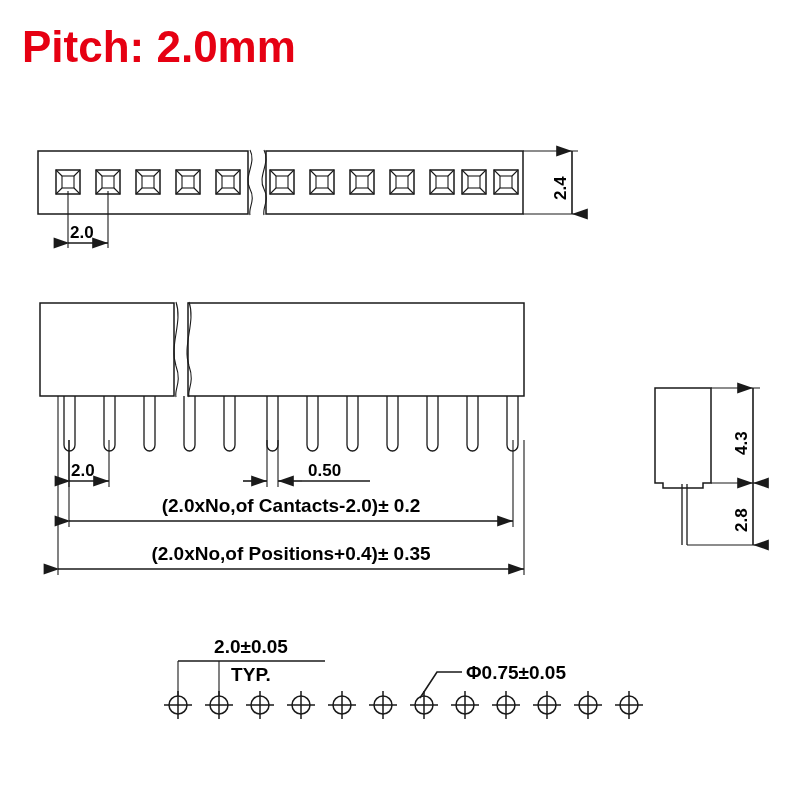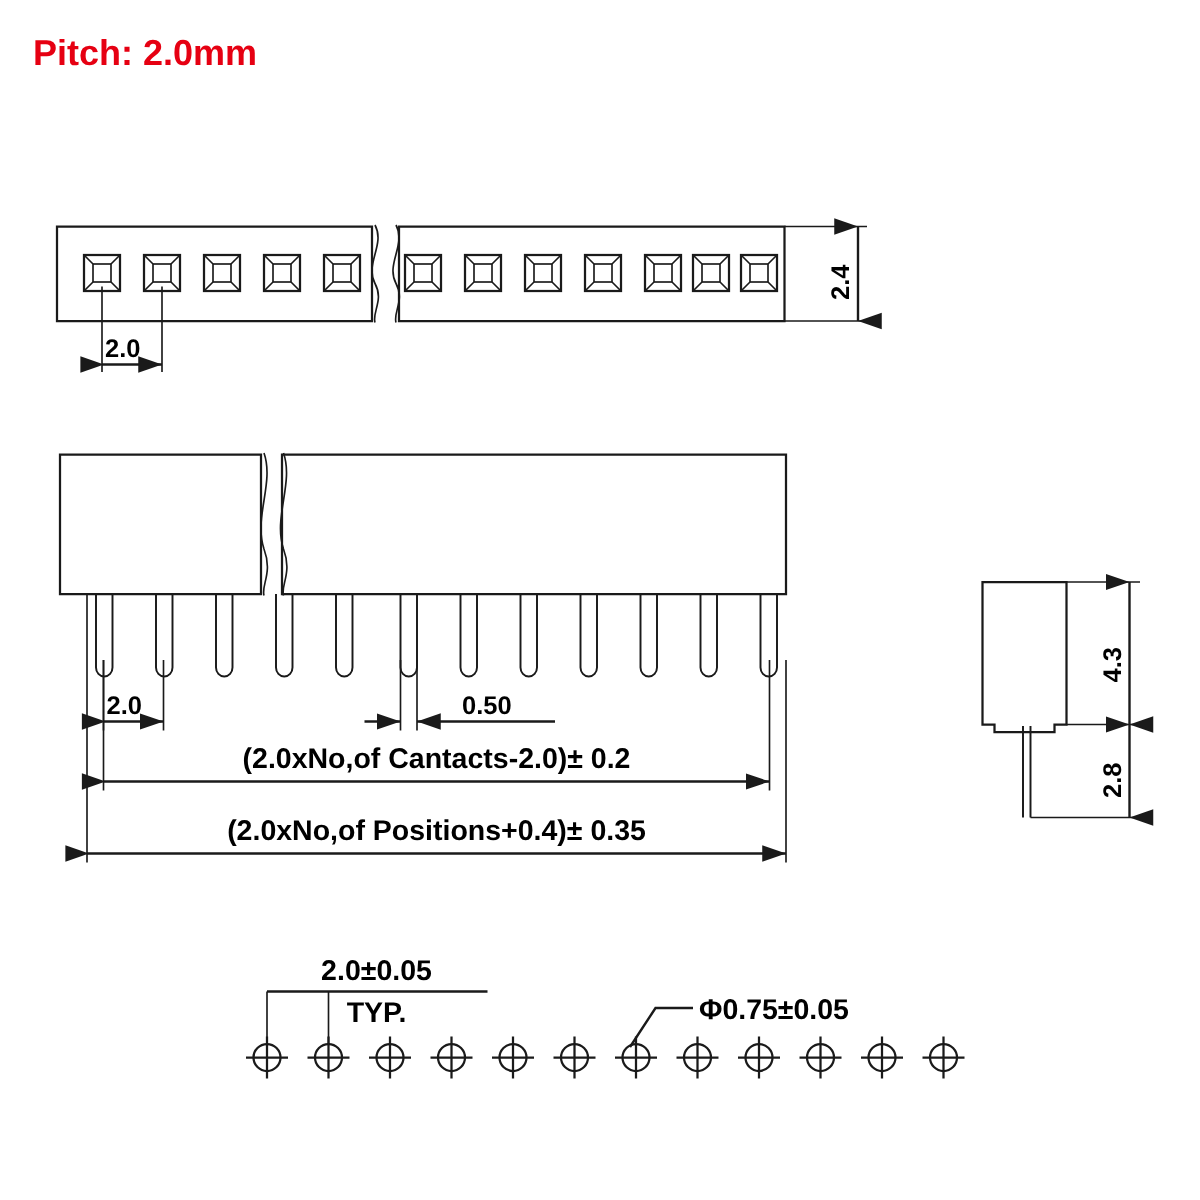--- a/index.html
+++ b/index.html
@@ -20,21 +20,21 @@
     left: 0; top: 0;
     width: 800px;
     height: 800px;
     background: #ffffff;
   }
   #title-text {
     position: absolute;
     left: 22px;
     top: 22px;
     font-family: "Liberation Sans", sans-serif;
-    font-size: 24px;
+    font-size: 44px;
     font-weight: bold;
     color: #e60012;
     letter-spacing: 0px;
     white-space: nowrap;
   }
   svg.dwg {
     position: absolute;
     left: 0;
     top: 0;
     width: 800px;

